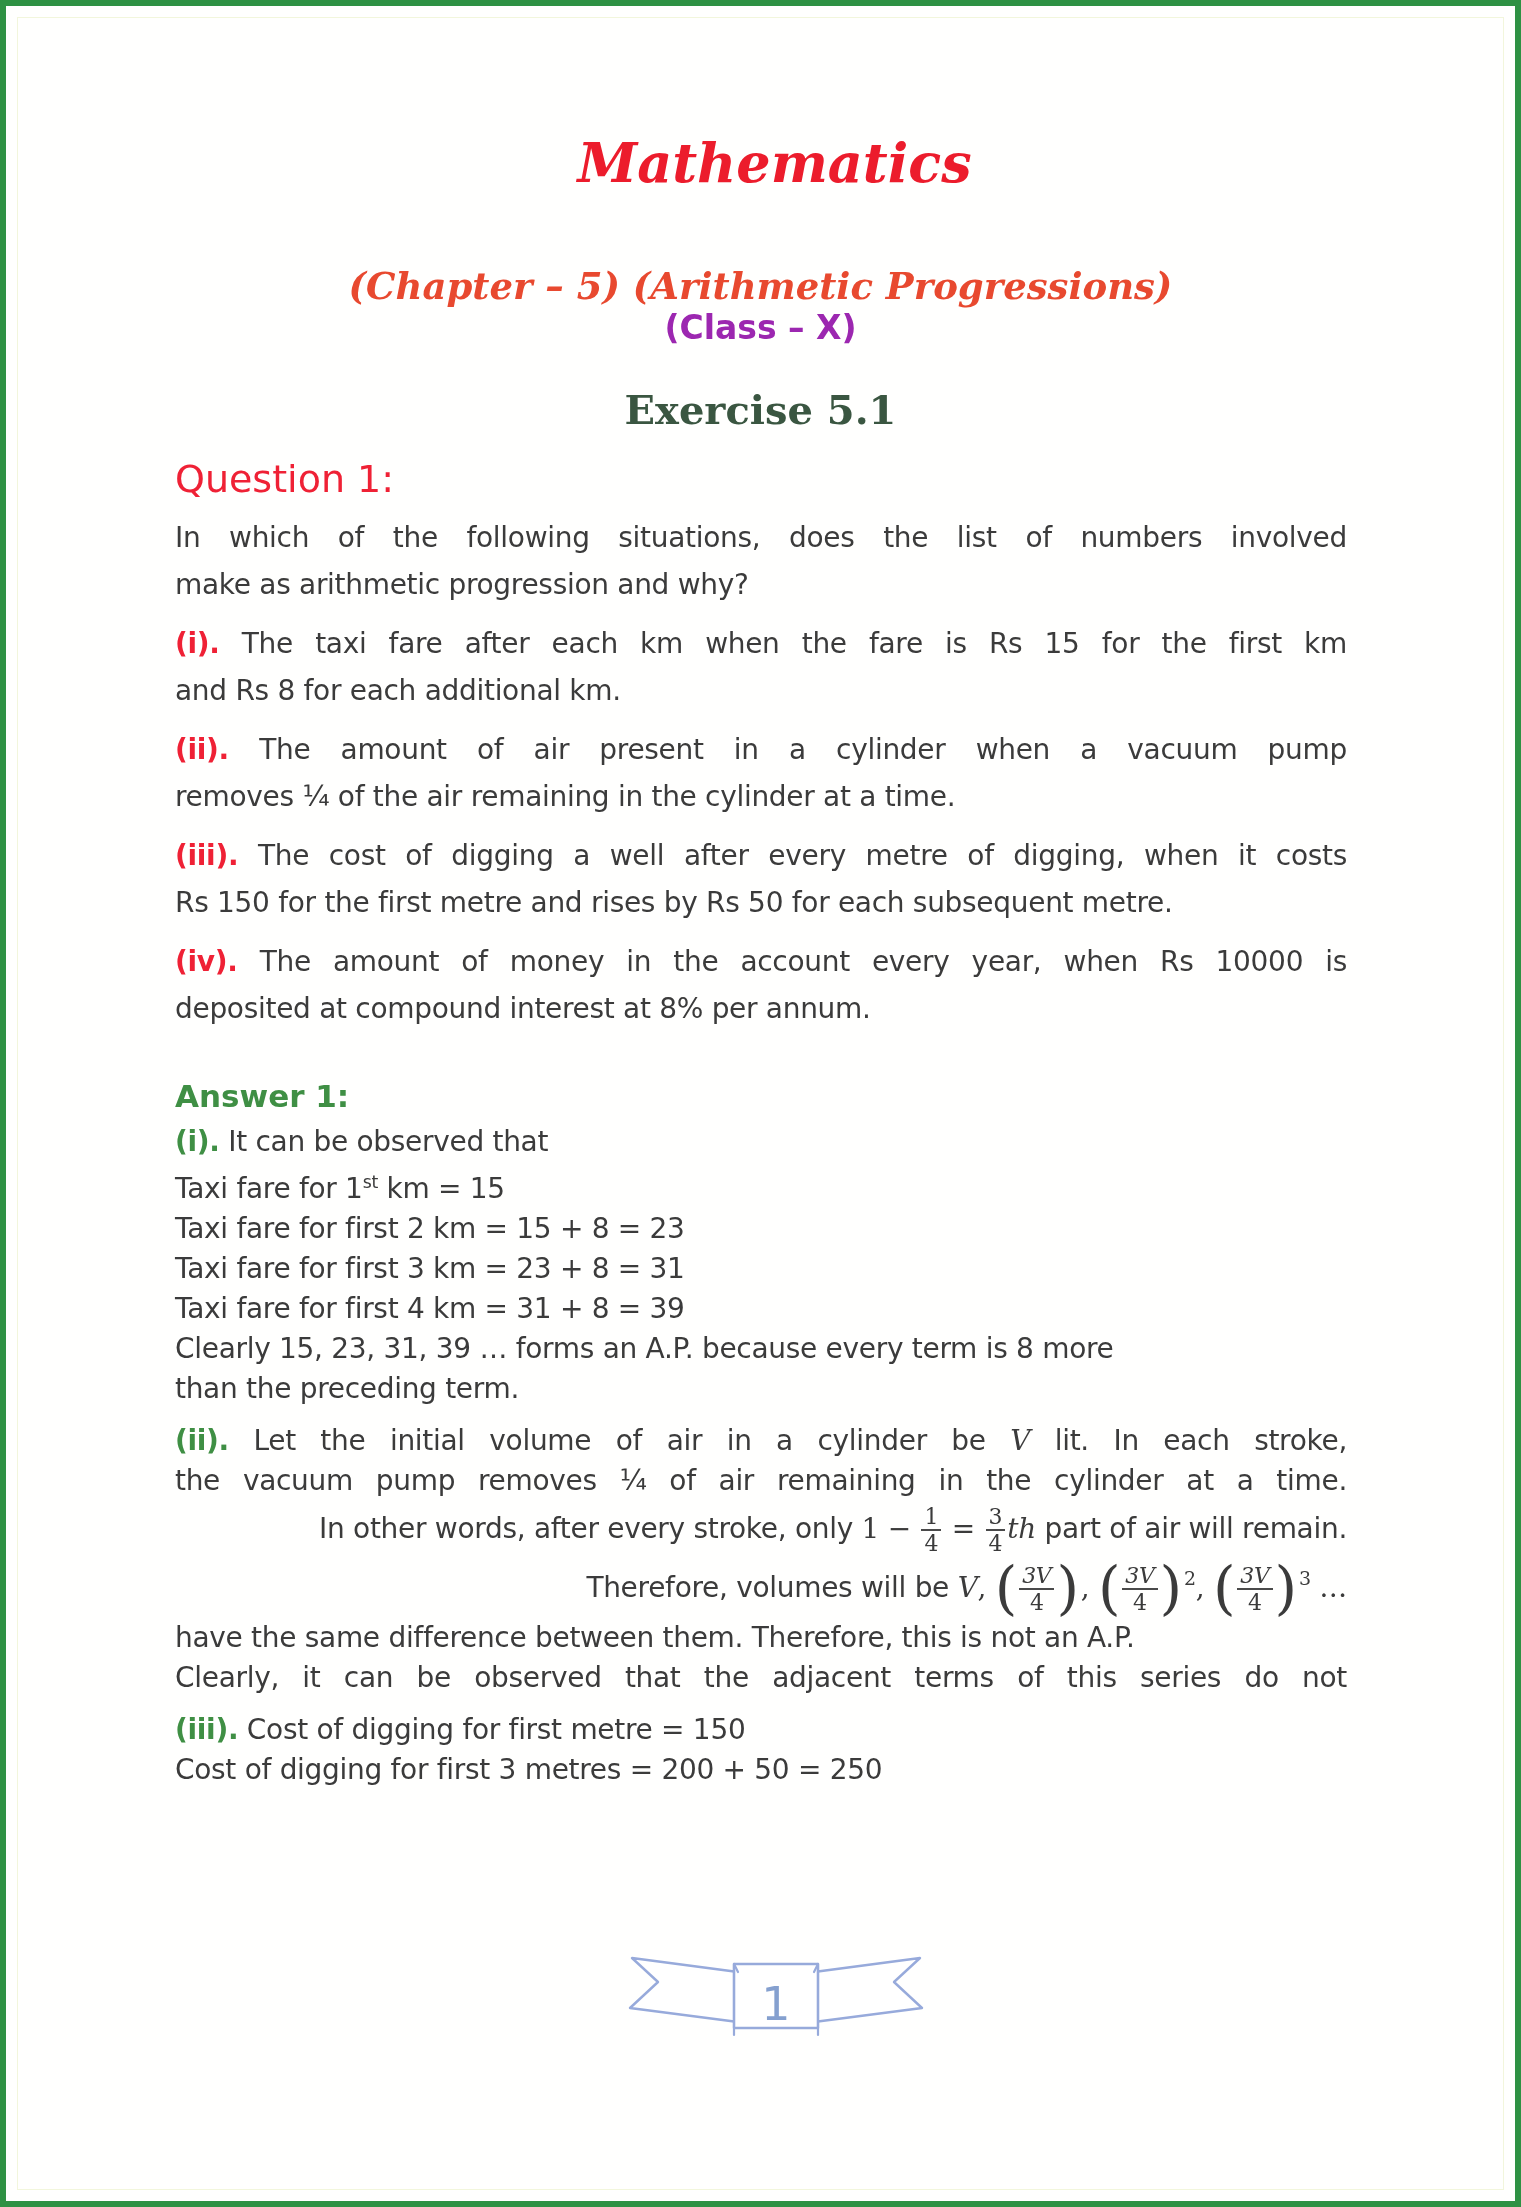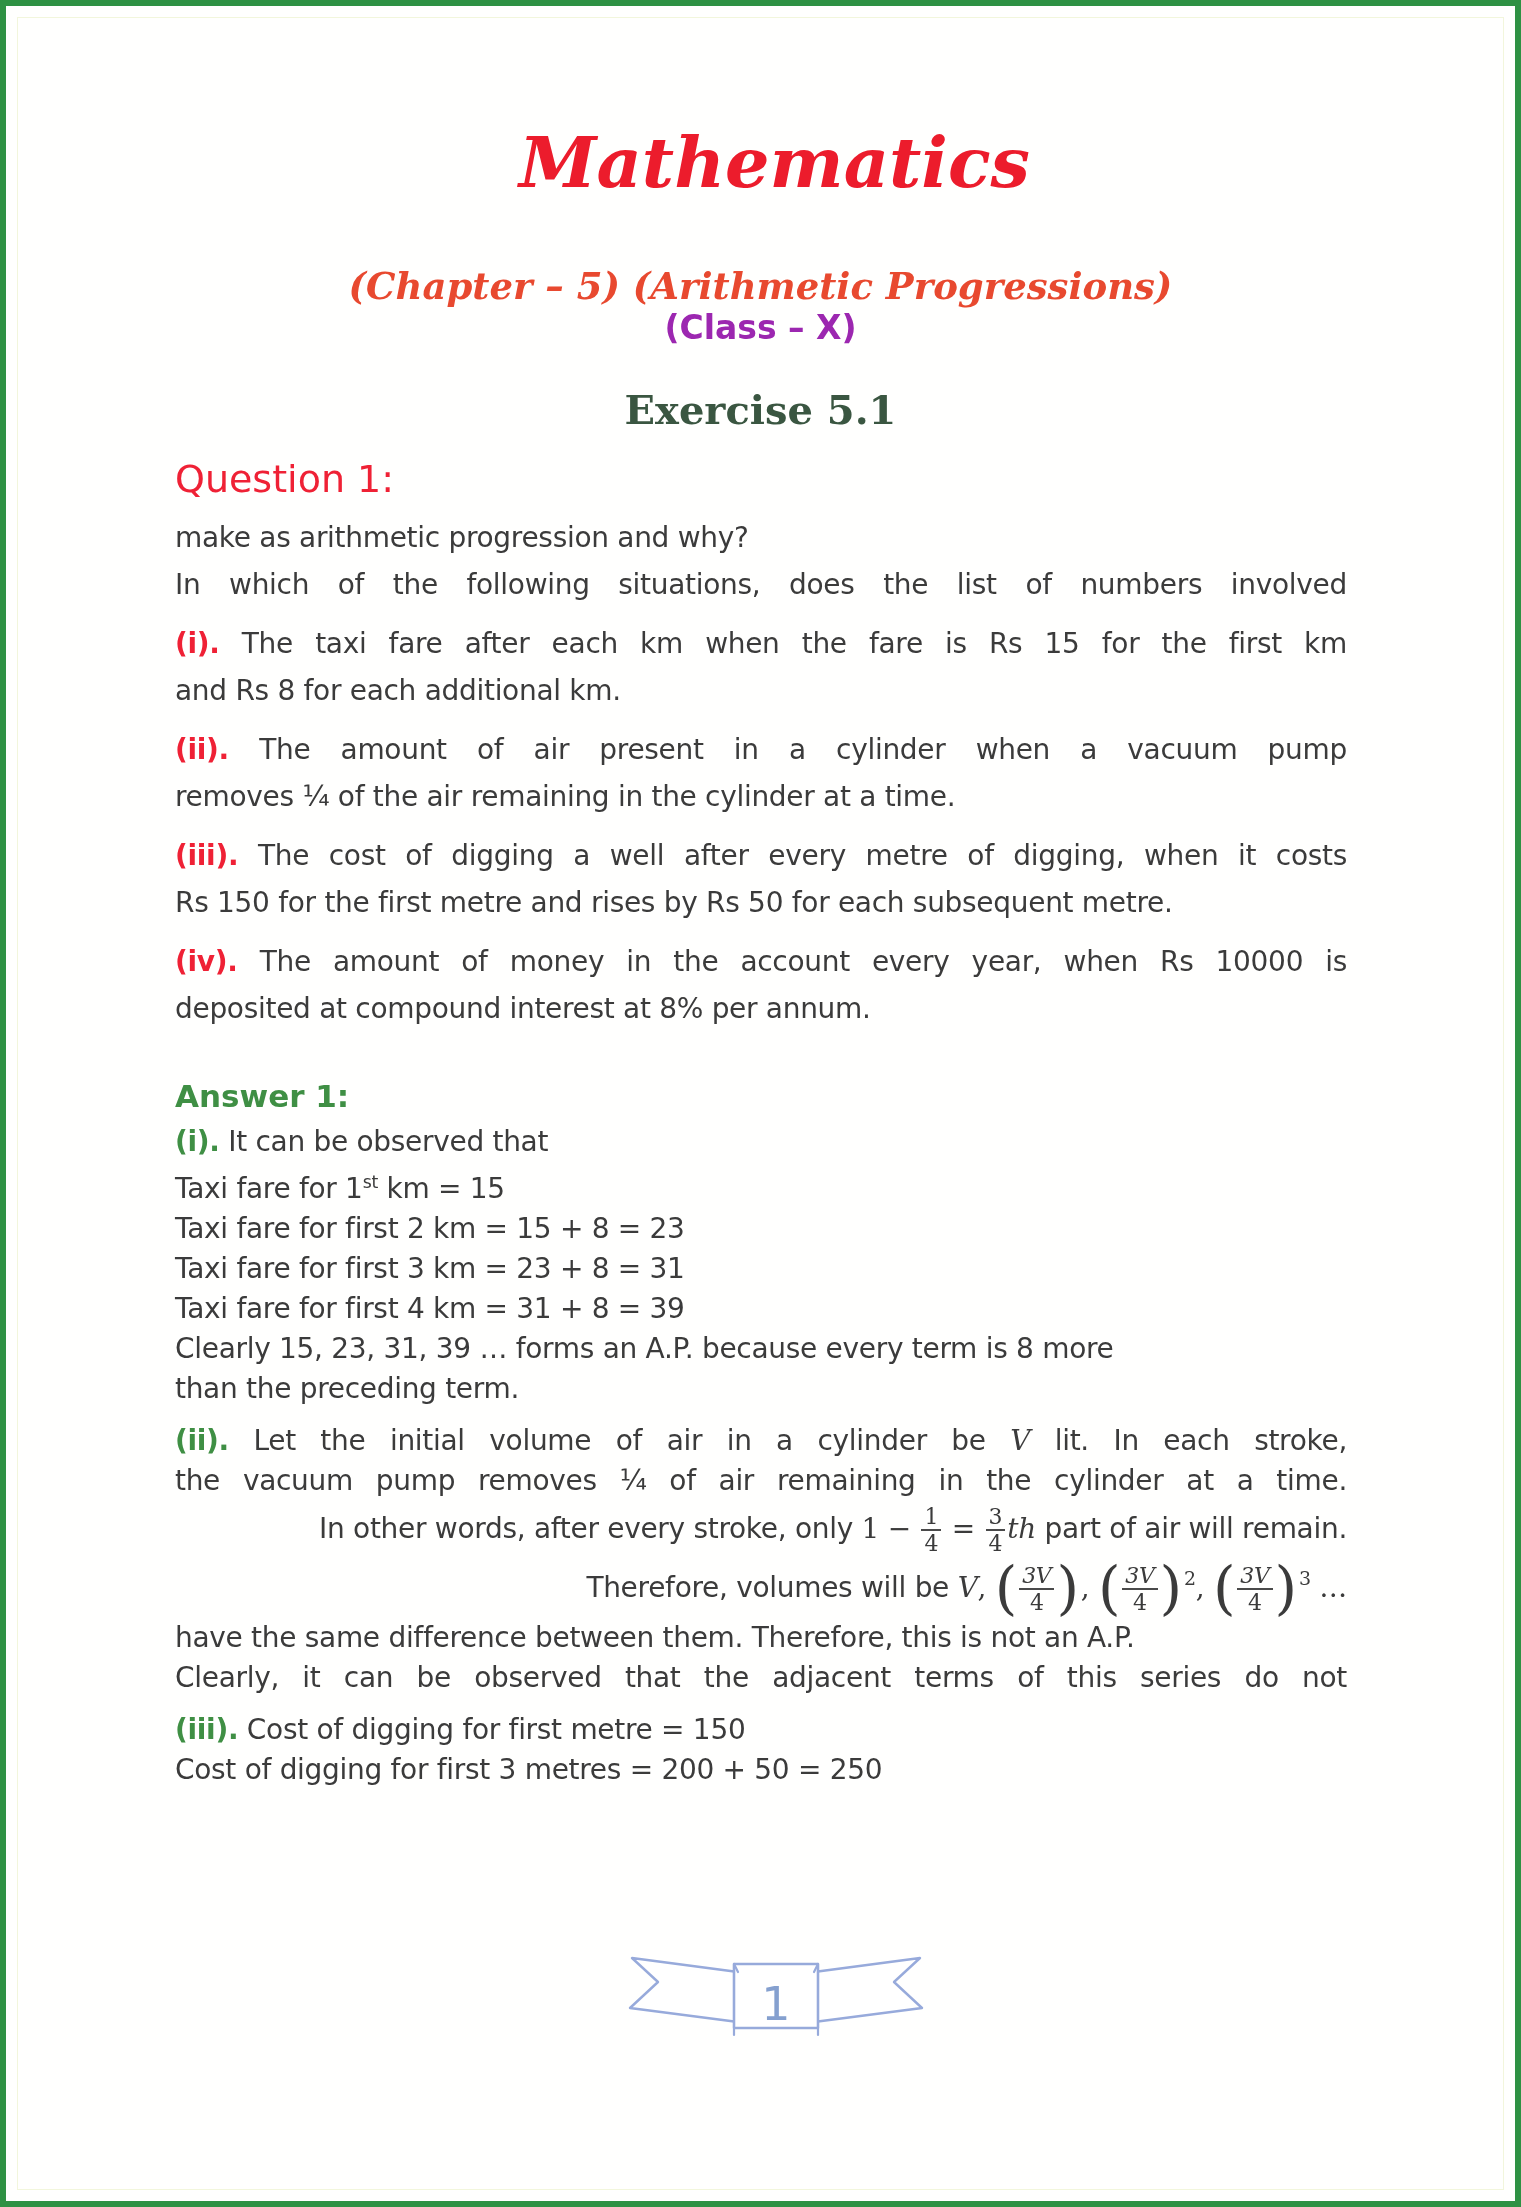--- a/index.html
+++ b/index.html
@@ -18,21 +18,21 @@
     position: absolute;
     inset: 11px;
     border: 1px solid var(--inner-line, #f2f6dc);
     pointer-events: none;
   }
   .doc-header { text-align: center; padding-top: 118px; }
   .title {
     margin: 0;
     font-family: "DejaVu Serif", serif;
     font-weight: bold; font-style: italic;
-    font-size: 70px; line-height: 78px;
+    font-size: 54px; line-height: 78px;
     color: var(--title-red, #ec1c2c);
     padding-left: 28px;
   }
   .subtitle {
     margin-top: 62px;
     font-family: "DejaVu Serif", serif;
     font-weight: bold; font-style: italic;
     font-size: 37px; line-height: 44px;
     color: var(--subtitle-red, #e8492f);
   }
@@ -120,22 +120,22 @@
     <h1 class="title">Mathematics</h1>
     <div class="subtitle">(Chapter – 5) (Arithmetic Progressions)</div>
     <div class="class-line">(Class – X)</div>
     <div class="exercise">Exercise 5.1</div>
   </header>
 
   <main class="content">
     <div class="q-heading">Question 1:</div>
 
     <div class="para">
+      <div class="qline jline">In which of the following situations, does the list of numbers involved</div>
       <div class="qline">make as arithmetic progression and why?</div>
-      <div class="qline jline">In which of the following situations, does the list of numbers involved</div>
     </div>
 
     <div class="para">
       <div class="qline jline"><span class="qmark">(i).</span> <span>The taxi fare after each km when the fare is Rs 15 for the first km</span></div>
       <div class="qline">and Rs 8 for each additional km.</div>
     </div>
 
     <div class="para">
       <div class="qline jline"><span class="qmark">(ii).</span> <span>The amount of air present in a cylinder when a vacuum pump</span></div>
       <div class="qline">removes ¼ of the air remaining in the cylinder at a time.</div>

